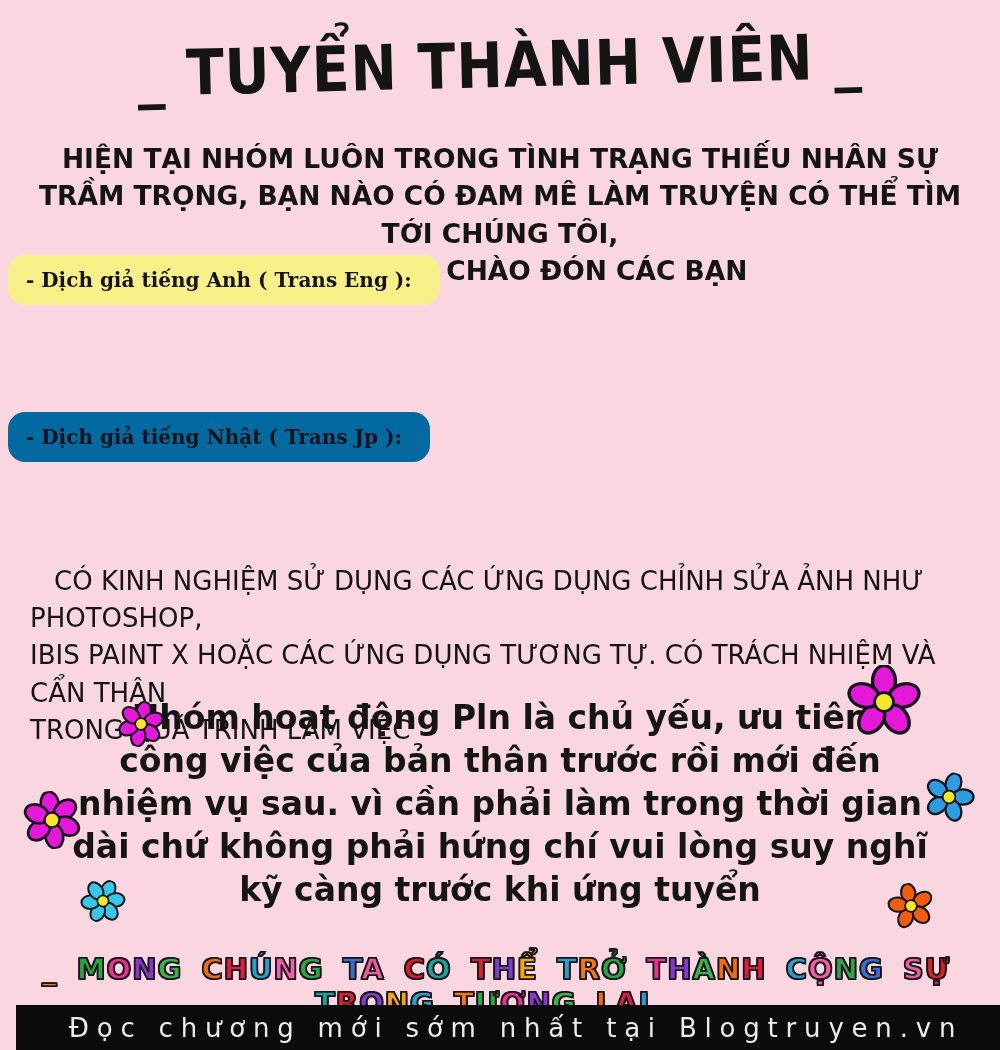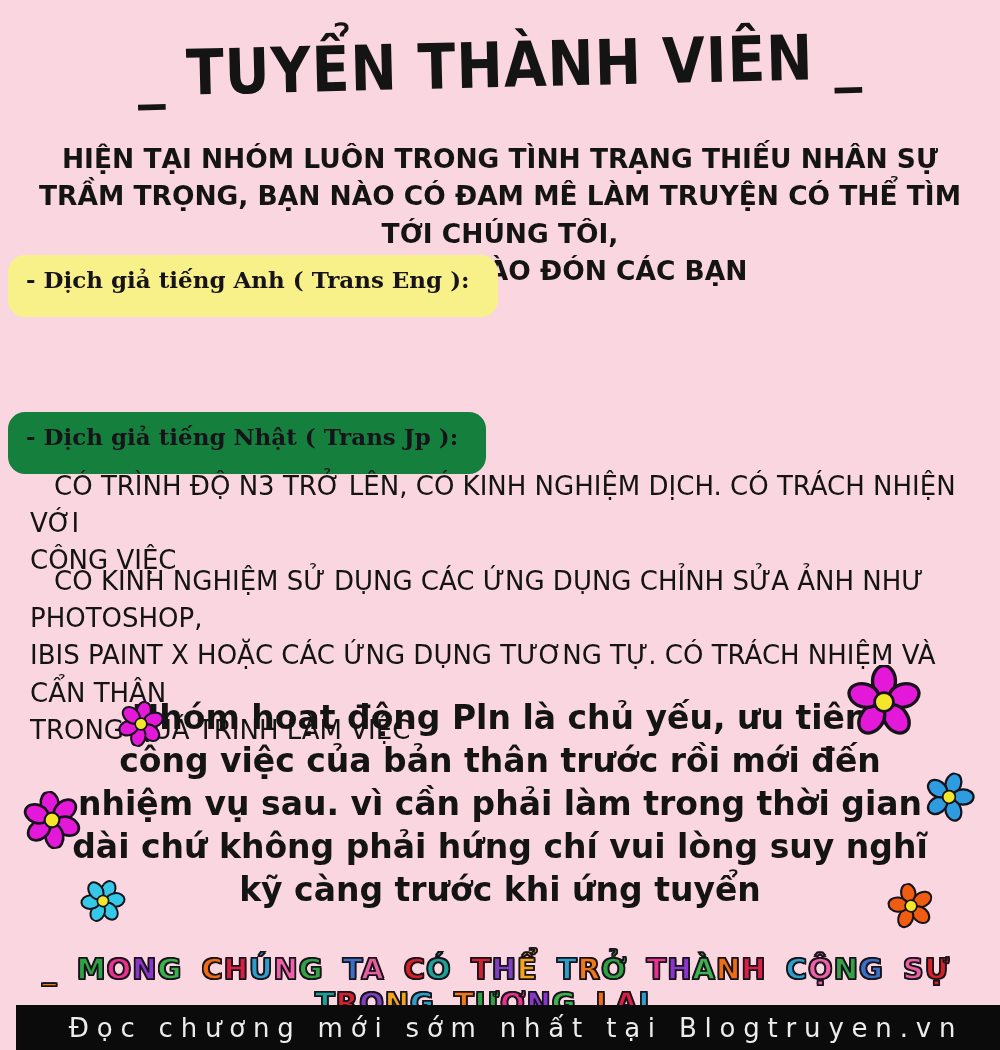--- a/index.html
+++ b/index.html
@@ -12,22 +12,22 @@
     font-size:57px;font-weight:bold;line-height:1.1;
   }
   .title-inner{display:inline-block;transform:rotate(-1.4deg) scale(0.97,1.10);letter-spacing:1px;}
   .intro{
     position:absolute;top:140px;left:0;width:100%;text-align:center;
     font-size:27px;font-weight:bold;line-height:1.38;white-space:pre-line;
     transform:scale(0.98,1.0);
   }
   .pill{
     position:absolute;left:8px;height:50px;line-height:50px;border-radius:17px;
-    padding:0 28px 12px 18px;font-family:"DejaVu Serif","Liberation Serif",serif;
-    font-weight:bold;font-size:23px;white-space:nowrap;color:#17131a;
+    padding:0 28px 0 18px;font-family:"DejaVu Serif","Liberation Serif",serif;
+    font-weight:bold;font-size:20px;white-space:nowrap;color:#17131a;
   }
   .pill-1{top:255px;}
   .pill-2{top:412px;}
   .pill-3{top:537px;}
   .body-text{
     position:absolute;left:30px;width:950px;font-size:26px;line-height:1.43;
     white-space:pre-line;text-indent:24px;letter-spacing:0px;
   }
   .body-1{top:312px;}
   .body-2{top:468px;}
@@ -57,23 +57,21 @@
   <div class="title">
     <span class="title-inner">_ TUYỂN THÀNH VIÊN _</span>
   </div>
 
   <div class="intro">HIỆN TẠI NHÓM LUÔN TRONG TÌNH TRẠNG THIẾU NHÂN SỰ
 TRẦM TRỌNG, BẠN NÀO CÓ ĐAM MÊ LÀM TRUYỆN CÓ THỂ TÌM TỚI CHÚNG TÔI,
 NHÓM LUÔN CHÀO ĐÓN CÁC BẠN</div>
 
   <div class="pill pill-1" style="background: rgb(248, 241, 137);">- Dịch giả tiếng Anh ( Trans Eng ):</div>
 
-  <div class="pill pill-2" style="background: #15803d;">- Dịch giả tiếng Nhật ( Trans Jp ):</div>
-  <div class="body-text body-2">CÓ TRÌNH ĐỘ N3 TRỞ LÊN, CÓ KINH NGHIỆM DỊCH. CÓ TRÁCH NHIỆN VỚI
-CÔNG VIỆC</div>
+  <div class="pill pill-2" style="background: #0369a1;">- Dịch giả tiếng Nhật ( Trans Jp ):</div>
 
   <div class="body-text body-3">CÓ KINH NGHIỆM SỬ DỤNG CÁC ỨNG DỤNG CHỈNH SỬA ẢNH NHƯ PHOTOSHOP,
 IBIS PAINT X HOẶC CÁC ỨNG DỤNG TƯƠNG TỰ. CÓ TRÁCH NHIỆM VÀ CẨN THẬN
 TRONG QUÁ TRÌNH LÀM VIỆC</div>
 
   <div class="note">Nhóm hoạt động Pln là chủ yếu, ưu tiên
 công việc của bản thân trước rồi mới đến
 nhiệm vụ sau. vì cần phải làm trong thời gian
 dài chứ không phải hứng chí vui lòng suy nghĩ
 kỹ càng trước khi ứng tuyển</div>

